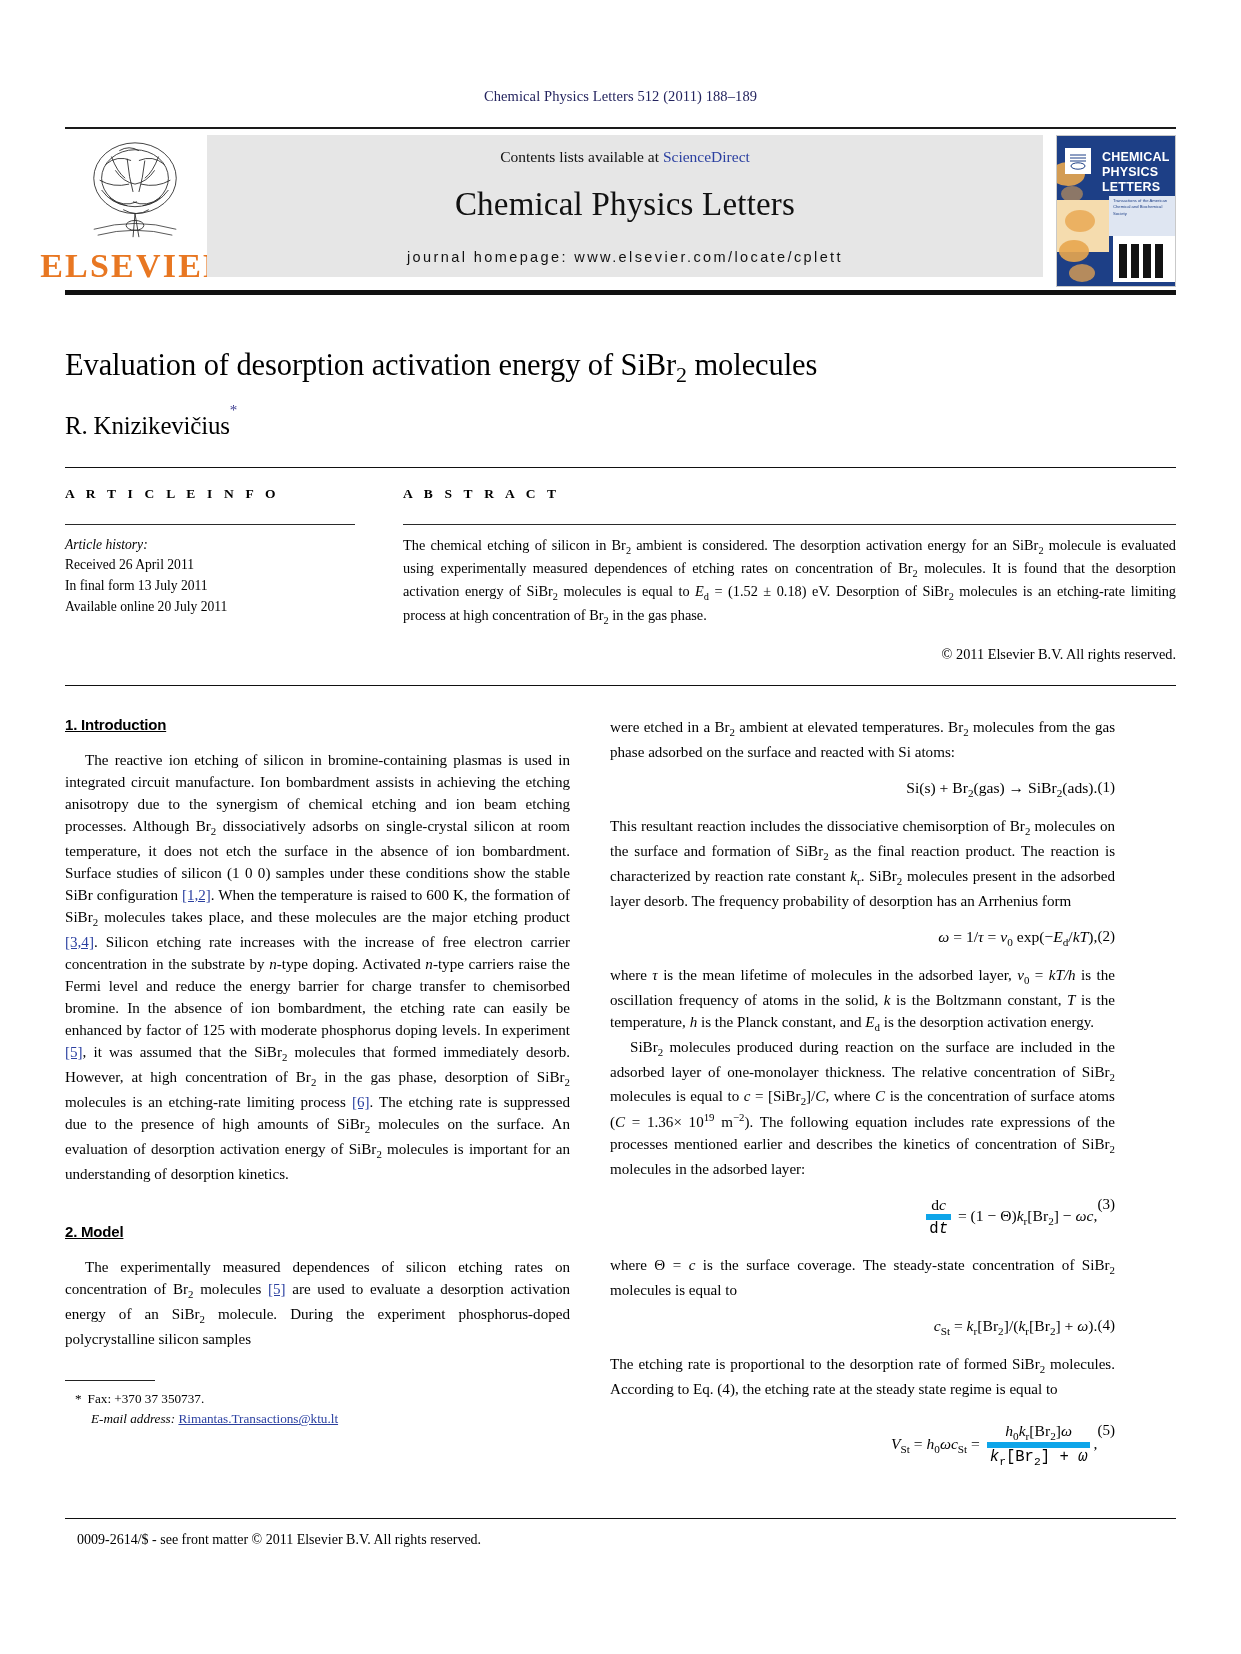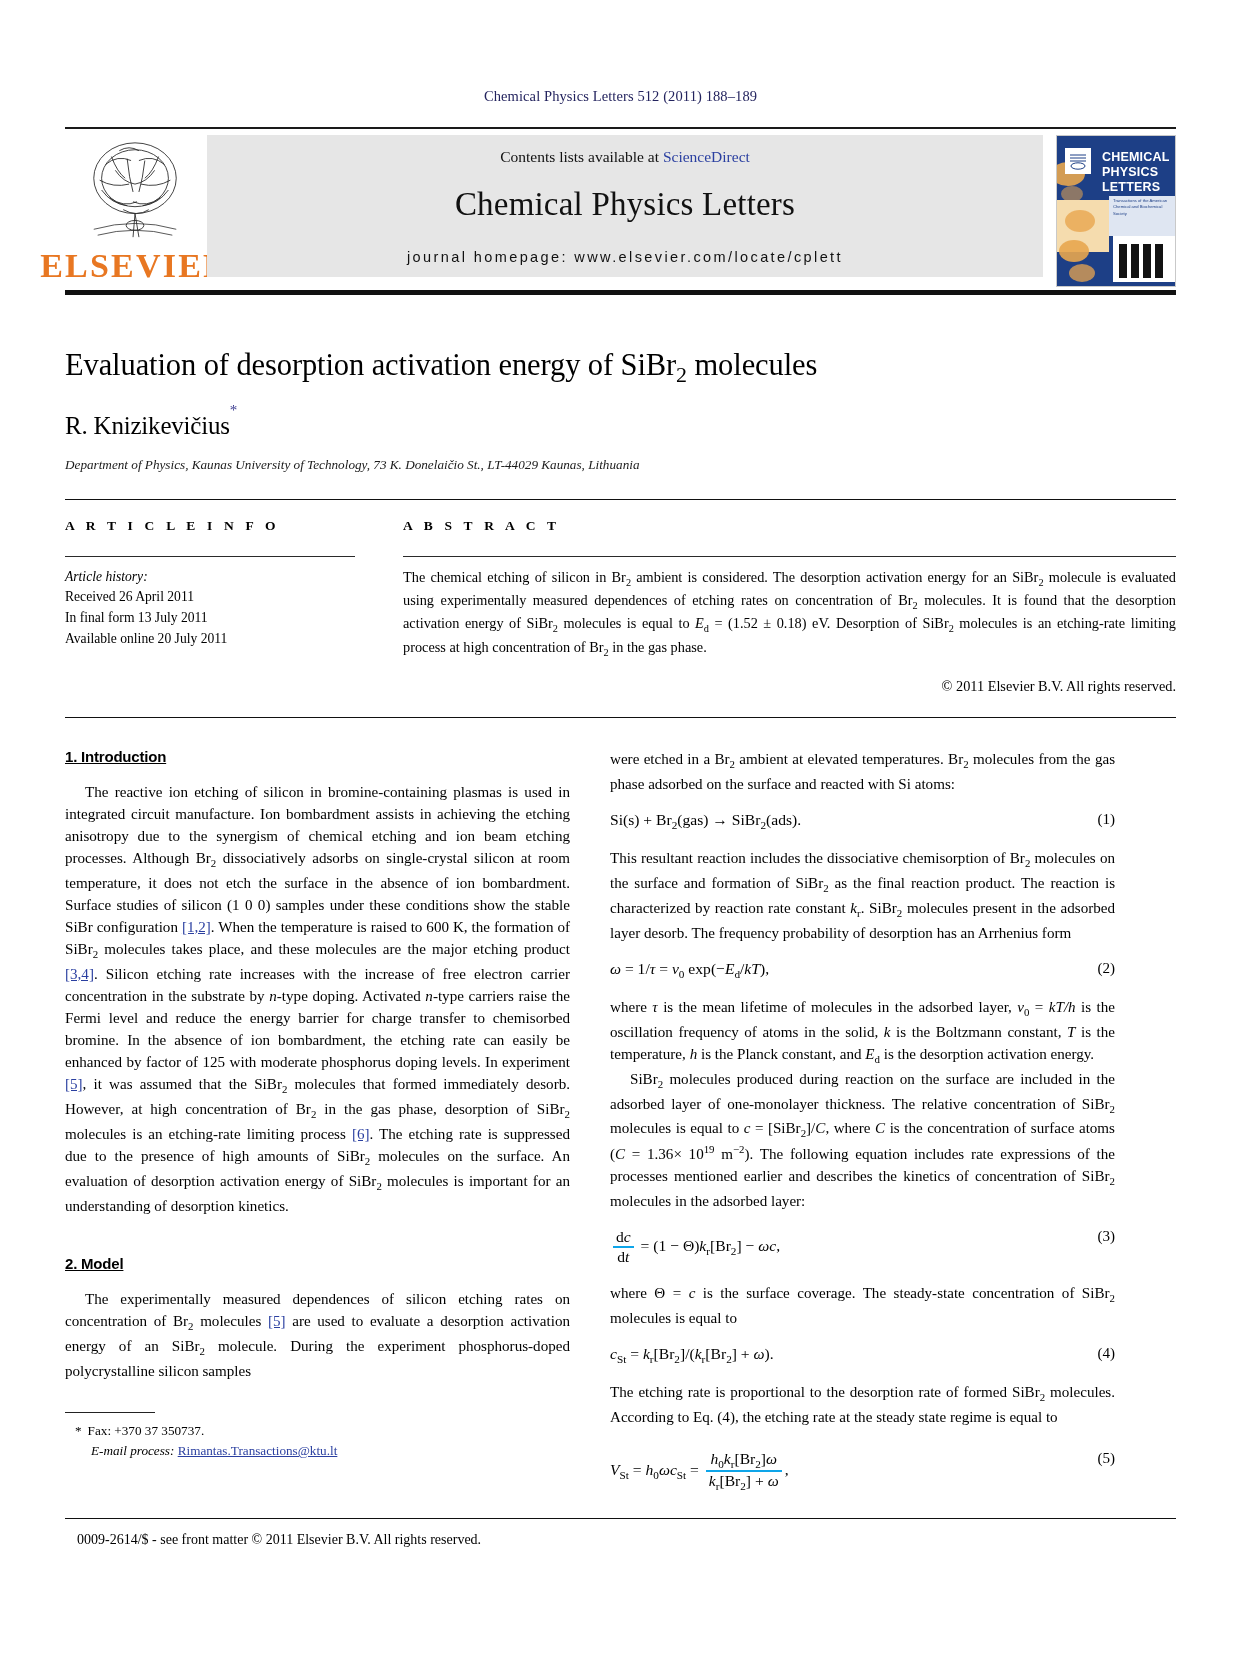--- a/index.html
+++ b/index.html
@@ -128,35 +128,35 @@
     font-size:15px; font-weight:700; margin:0 0 16px 0; letter-spacing:-.2px;text-decoration:underline;
   }
   h2.sec.spaced { margin-top:38px; }
   p.para {
     font-size:15.1px; line-height:1.46; text-align:justify; margin:0 0 0 0;
     text-indent:20px;
   }
   p.para.noind { text-indent:0; }
   p.para + p.para { margin-top:0; }
   .eq {
-    display:flex; align-items:flex-start; justify-content:space-between;
+    display:flex; align-items:flex-start; justify-content:flex-end;
     font-size:15.6px; margin:16px 0 16px 0;
   }
   .eq .lhs { font-family:"Liberation Serif", serif; }
   .eq .num { font-size:15.1px; }
   i, .it { font-style:italic; }
   .blue { color:#2a3fa0; }
   sub { font-size:.72em; }
   sup { font-size:.72em; }
   .frac {
     display:inline-block; vertical-align:middle; text-align:center;
     margin:0 3px;
   }
   .frac .n { display:block; padding:0 3px; }
-  .frac .d { display:block; border-top:2px solid #0ea5e9; padding:0 3px; }
+  .frac .d { display:block; border-top:6px solid #0ea5e9; padding:0 3px;font-family:Liberation Mono, monospace; }
 
   
   .footnote { margin-top:30px; }
   .fn-rule { width:90px; height:1px; background:#222; margin-bottom:8px; }
   .fn-line { font-size:13.2px; line-height:1.55; padding-left:10px; }
   .fn-line .star { margin-right:6px; }
   .fn-line.indent { padding-left:26px; }
 
   
   .footer {
@@ -237,21 +237,20 @@
       <div class="cov-sub">Transactions of the American Chemical and Biochemical Society</div>
     </div>
 
     <div class="rule-bottom"></div>
   </div>
 
   <div class="title"><span>Evaluation of desorption activation energy of SiBr</span><sub>2</sub><span> molecules</span></div>
 
   <div class="authors"><span>R. Knizikevičius</span><sup>*</sup></div>
 
-  <div class="affil">Department of Physics, Kaunas University of Technology, 73 K. Donelaičio St., LT-44029 Kaunas, Lithuania</div>
 
   <div class="infoblock">
     <div class="ib-rule"></div>
     <div class="ib-cols">
       <div class="ib-left">
         <div class="hdrlabel">A R T I C L E    I N F O</div>
         <div class="thinrule"></div>
         <div class="hist-line it">Article history:</div>
         <div class="hist-line">Received 26 April 2011</div>
         <div class="hist-line">In final form 13 July 2011</div>
@@ -272,21 +271,21 @@
     <div class="col">
       <h2 class="sec">1. Introduction</h2>
       <p class="para"><span>The reactive ion etching of silicon in bromine-containing plasmas is used in integrated circuit manufacture. Ion bombardment assists in achieving the etching anisotropy due to the synergism of chemical etching and ion beam etching processes. Although Br</span><sub>2</sub><span> dissociatively adsorbs on single-crystal silicon at room temperature, it does not etch the surface in the absence of ion bombardment. Surface studies of silicon (1 0 0) samples under these conditions show the stable SiBr configuration </span><a class="blue" href="#">[1,2]</a><span>. When the temperature is raised to 600 K, the formation of SiBr</span><sub>2</sub><span> molecules takes place, and these molecules are the major etching product </span><a class="blue" href="#">[3,4]</a><span>. Silicon etching rate increases with the increase of free electron carrier concentration in the substrate by </span><i>n</i><span>-type doping. Activated </span><i>n</i><span>-type carriers raise the Fermi level and reduce the energy barrier for charge transfer to chemisorbed bromine. In the absence of ion bombardment, the etching rate can easily be enhanced by factor of 125 with moderate phosphorus doping levels. In experiment </span><a class="blue" href="#">[5]</a><span>, it was assumed that the SiBr</span><sub>2</sub><span> molecules that formed immediately desorb. However, at high concentration of Br</span><sub>2</sub><span> in the gas phase, desorption of SiBr</span><sub>2</sub><span> molecules is an etching-rate limiting process </span><a class="blue" href="#">[6]</a><span>. The etching rate is suppressed due to the presence of high amounts of SiBr</span><sub>2</sub><span> molecules on the surface. An evaluation of desorption activation energy of SiBr</span><sub>2</sub><span> molecules is important for an understanding of desorption kinetics.</span></p>
 
       <h2 class="sec spaced">2. Model</h2>
       <p class="para"><span>The experimentally measured dependences of silicon etching rates on concentration of Br</span><sub>2</sub><span> molecules </span><a class="blue" href="#">[5]</a><span> are used to evaluate a desorption activation energy of an SiBr</span><sub>2</sub><span> molecule. During the experiment phosphorus-doped polycrystalline silicon samples</span></p>
 
       <div class="footnote">
         <div class="fn-rule"></div>
         <div class="fn-line"><span class="star">*</span><span>Fax: +370 37 350737.</span></div>
-        <div class="fn-line indent"><i>E-mail process:</i> <a class="blue" href="#">Rimantas.Transactions@ktu.lt</a></div>
+        <div class="fn-line indent"><i>E-mail address:</i> <a class="blue" href="#">Rimantas.Transactions@ktu.lt</a></div>
       </div>
     </div>
 
     <div class="col">
       <p class="para noind"><span>were etched in a Br</span><sub>2</sub><span> ambient at elevated temperatures. Br</span><sub>2</sub><span> molecules from the gas phase adsorbed on the surface and reacted with Si atoms:</span></p>
 
       <div class="eq">
         <span class="lhs">Si(s) + Br<sub>2</sub>(gas) → SiBr<sub>2</sub>(ads).</span>
         <span class="num">(1)</span>
       </div>

